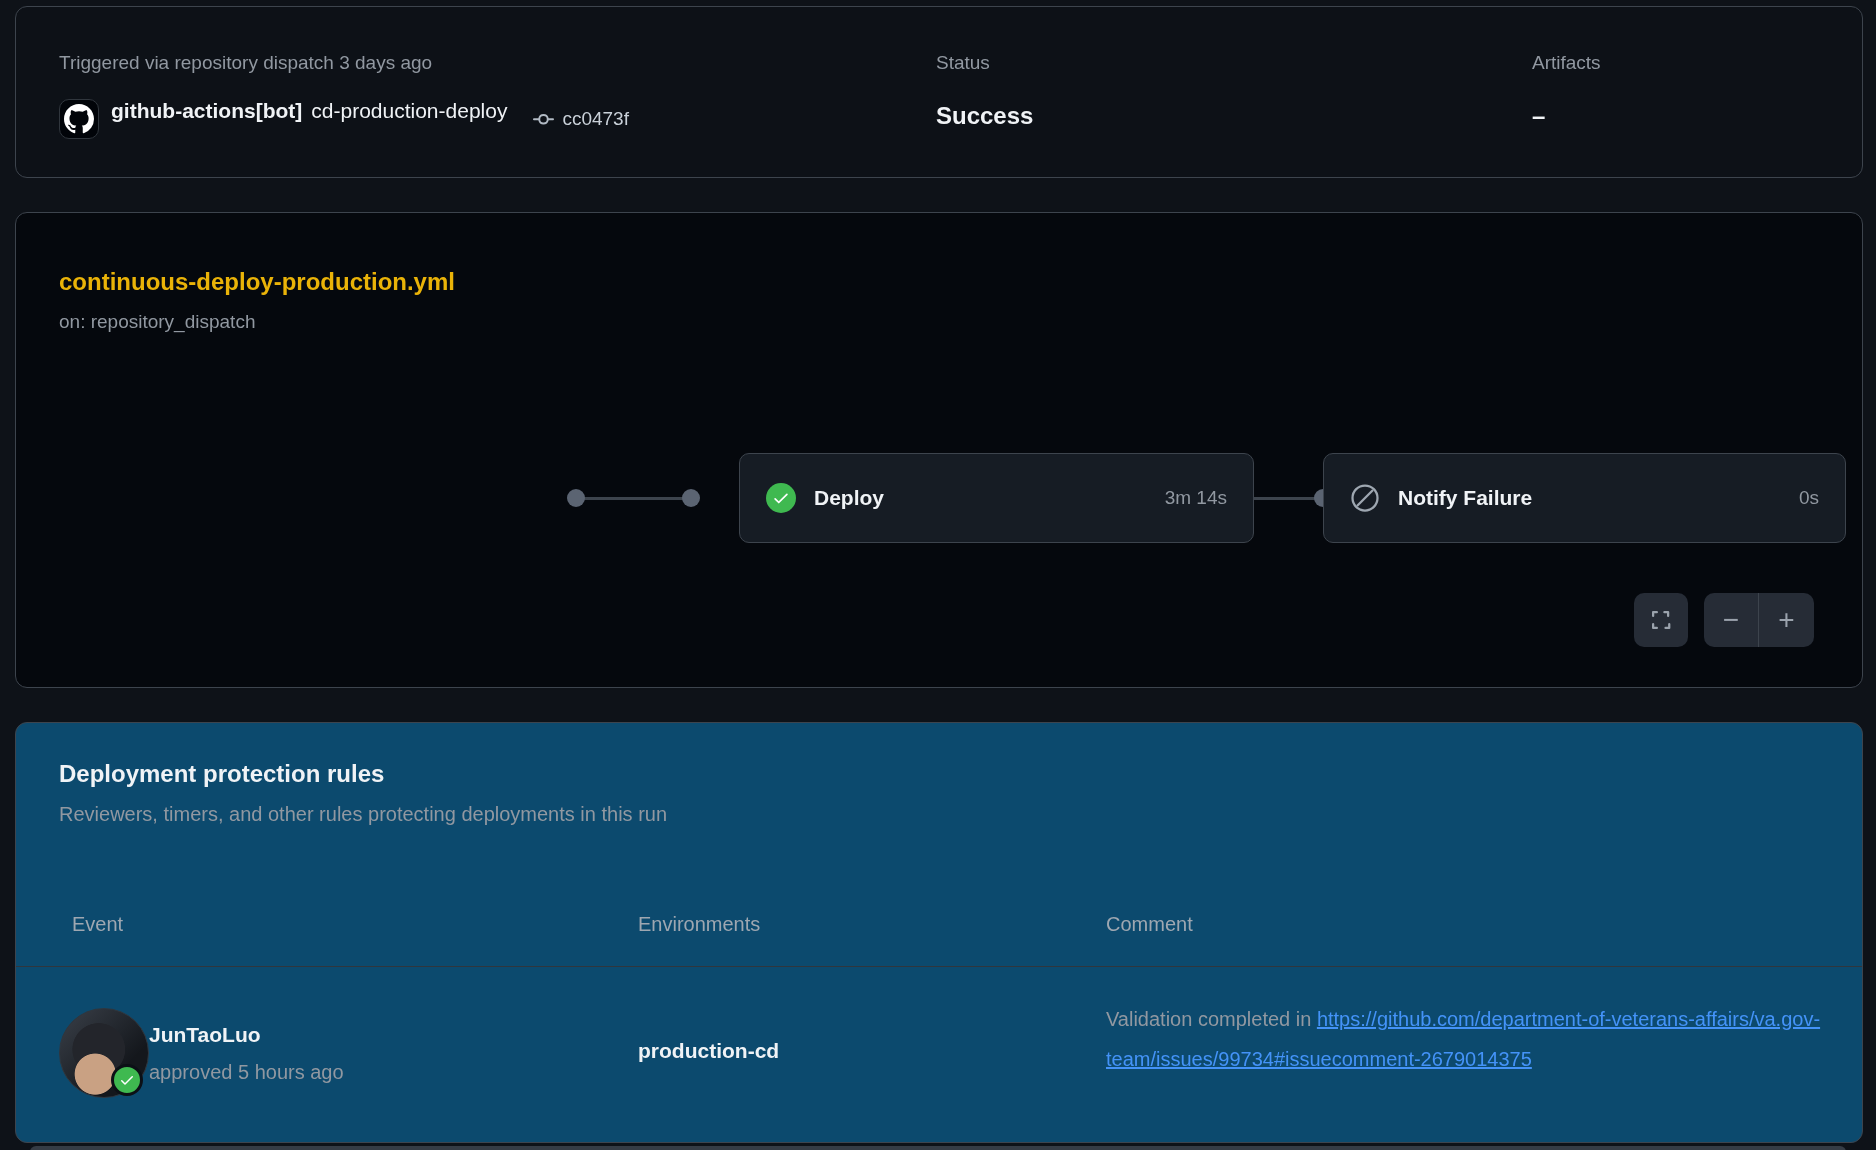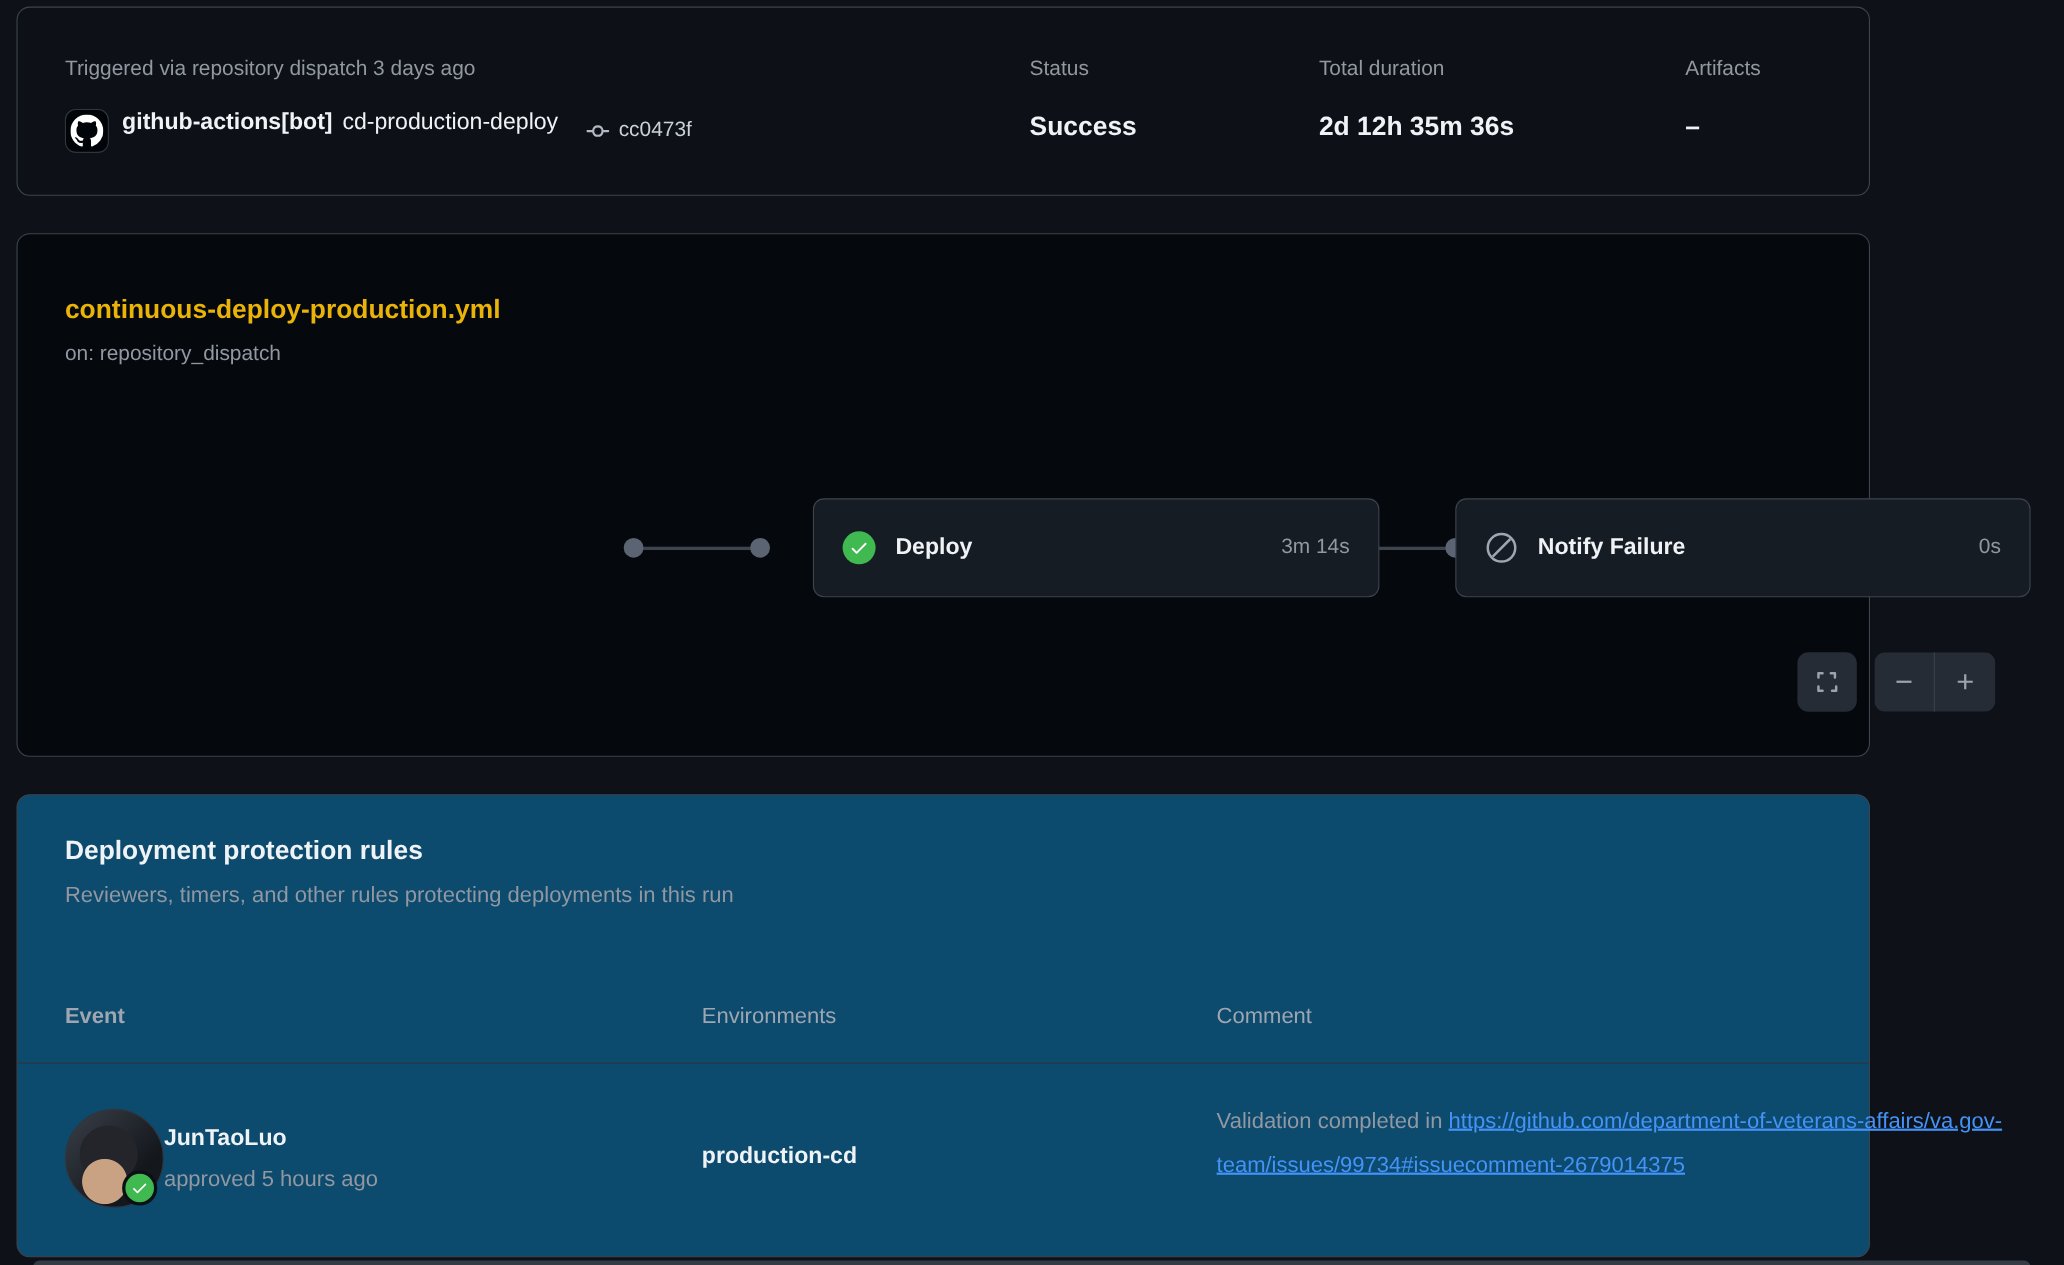--- a/index.html
+++ b/index.html
@@ -1,20 +1,20 @@
 <!DOCTYPE html>
 <html><head>
 <meta charset="utf-8">
 <style>
   * { margin:0; padding:0; box-sizing:border-box; }
   html,body { background:#0e1218; }
   body { font-family:"Liberation Sans","DejaVu Sans",sans-serif; }
   .page { position:relative; width:1876px; height:1150px; background:#0e1218; overflow:hidden; }
 
-  .card { position:absolute; left:15px; width:1685px; border:1px solid #3d444d; border-radius:12px; }
+  .card { position:absolute; left:15px; width:1848px; border:1px solid #3d444d; border-radius:12px; }
 
   
   .header-card { top:6px; height:172px; background:#0d1117; }
   .run-info { position:absolute; left:43px; top:44px; }
   .triggered { font-size:19px; line-height:24px; color:#9198a1; }
   .actor-line { margin-top:24px; display:flex; }
   .bot-avatar { width:40px; height:40px; border-radius:10px; background:#010409; border:1px solid #30363d;
                 display:flex; align-items:center; justify-content:center; margin-right:12px; }
   .bot-avatar svg { width:30px; height:30px; fill:#ffffff; }
   .actor { font-size:21px; font-weight:700; color:#f0f3f6; margin-right:9px; }
@@ -53,21 +53,21 @@
   .fullscreen-btn svg { width:24px; height:24px; fill:#9ba3ad; }
   .zoom-group { display:flex; margin-left:16px; border-radius:10px; overflow:hidden; }
   .zoom-btn { width:55px; font-size:28px; font-weight:400; line-height:1; }
   .zoom-out { border-right:1px solid #3d444d; }
 
   
   .rules-card { top:722px; height:421px; background:#0c4a6e; }
   .rules-title { position:absolute; left:43px; top:36px; font-size:24px; line-height:30px; font-weight:700; color:#f0f3f6; }
   .rules-subtitle { position:absolute; left:43px; top:80px; font-size:20px; color:#9198a1; }
   .col-head { position:absolute; top:190px; font-size:20px; color:#9ea7b1; }
-  .col-event{left:43px;font-weight:bold;} .col-env{left:622px;} .col-comment{left:1090px;}
+  .col-event{left:56px;} .col-env{left:622px;} .col-comment{left:1090px;}
   .head-divider { position:absolute; left:0; top:243px; width:100%; height:1px; background:#30363d; }
   .reviewer-avatar { position:absolute; left:43px; top:285px; width:90px; height:90px; border-radius:50%;
        background:
          radial-gradient(circle at 40% 74%, #c9a183 0 24%, rgba(0,0,0,0) 25%),
          radial-gradient(circle at 44% 46%, #23252b 0 38%, rgba(0,0,0,0) 39%),
          linear-gradient(135deg, #3a4049 0%, #14171c 70%);
        border:1px solid #30363d; }
   .approve-badge { position:absolute; left:95px; top:341px; width:32px; height:32px; border-radius:50%;
        background:#3fb950; border:3px solid #0c1016; display:flex; align-items:center; justify-content:center; }
   .approve-badge svg { width:16px; height:16px; fill:#ffffff; }
@@ -102,24 +102,20 @@
           <svg viewBox="0 0 16 16">
               <path d="M11.93 8.5a4.002 4.002 0 0 1-7.86 0H.75a.75.75 0 0 1 0-1.5h3.32a4.002 4.002 0 0 1 7.86 0h3.32a.75.75 0 0 1 0 1.5Zm-1.43-.75a2.5 2.5 0 1 0-5 0 2.5 2.5 0 0 0 5 0Z"></path>
             </svg>
           <span class="commit-sha">cc0473f</span>
         </span>
       </div>
     </div>
     <div class="stat stat-status">
       <div class="stat-label">Status</div>
       <div class="stat-value">Success</div>
-    </div>
-    <div class="stat stat-duration">
-      <div class="stat-label">Total duration</div>
-      <div class="stat-value">2d 12h 35m 36s</div>
     </div>
     <div class="stat stat-artifacts">
       <div class="stat-label">Artifacts</div>
       <div class="stat-value">–</div>
     </div>
   </section>
 
   <section class="card graph-card">
     <div class="wf-title">continuous-deploy-production.yml</div>
     <div class="wf-trigger">on: repository_dispatch</div>

